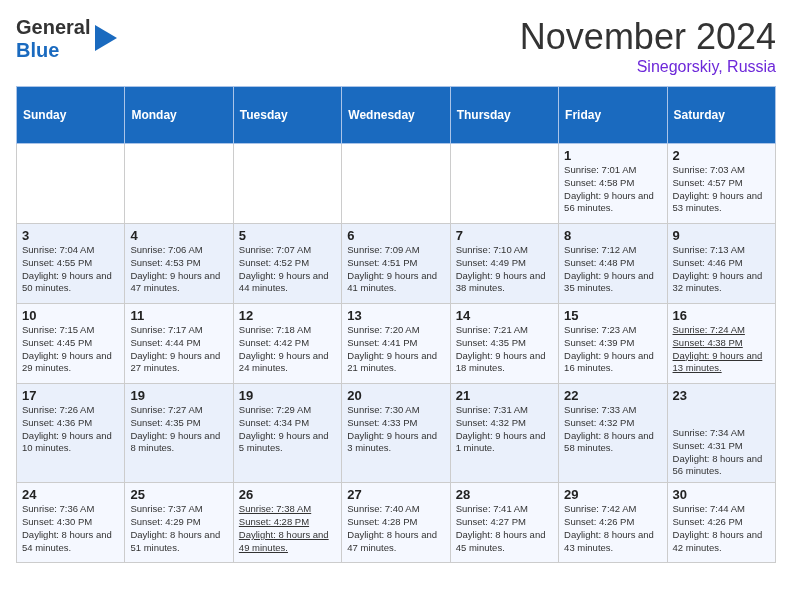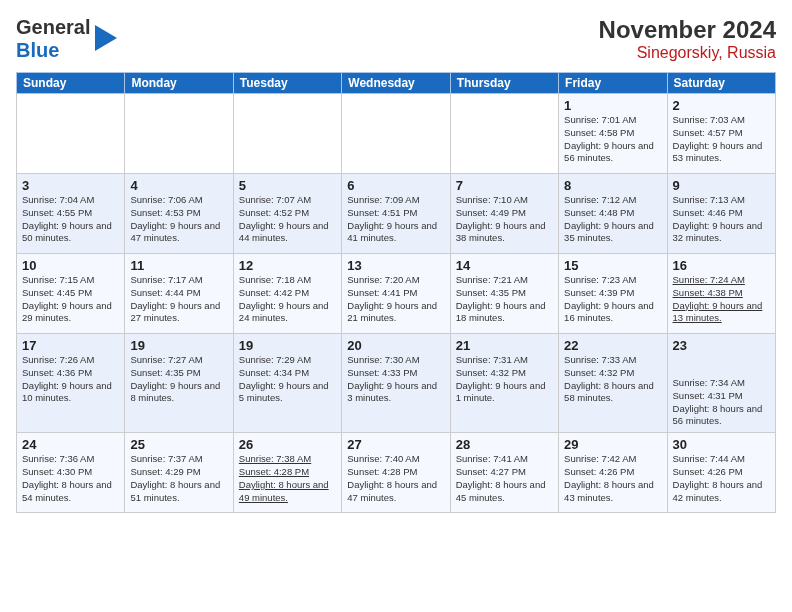--- a/index.html
+++ b/index.html
@@ -20,39 +20,39 @@
       justify-content: space-between;
       align-items: flex-start;
       margin-bottom: 10px;
     }
     .logo {
       display: flex;
       align-items: center;
     }
     .title-block { text-align: right; }
     .title-block h1 {
-      font-size: 24px;
+      font-size: 36px;
       color: #333;
-      font-weight: bold;
+      font-weight: normal;
     }
     .title-block h2 {
       font-size: 16px;
-      color: #b91c1c;
+      color: #6d28d9;
       font-weight: normal;
     }
     .calendar {
       width: 100%;
       border-collapse: collapse;
     }
     .calendar th {
       background: #1a6abf;
       color: #fff;
       font-size: 12px;
       font-weight: bold;
-      padding: 3px 6px;
+      padding: 21px 6px;
       text-align: left;
       border: 1px solid #aac4e8;
     }
     .calendar td {
       vertical-align: top;
       border: 1px solid #ccc;
       padding: 4px 5px;
       font-size: 10px;
       color: #333;
       background: #fff;

